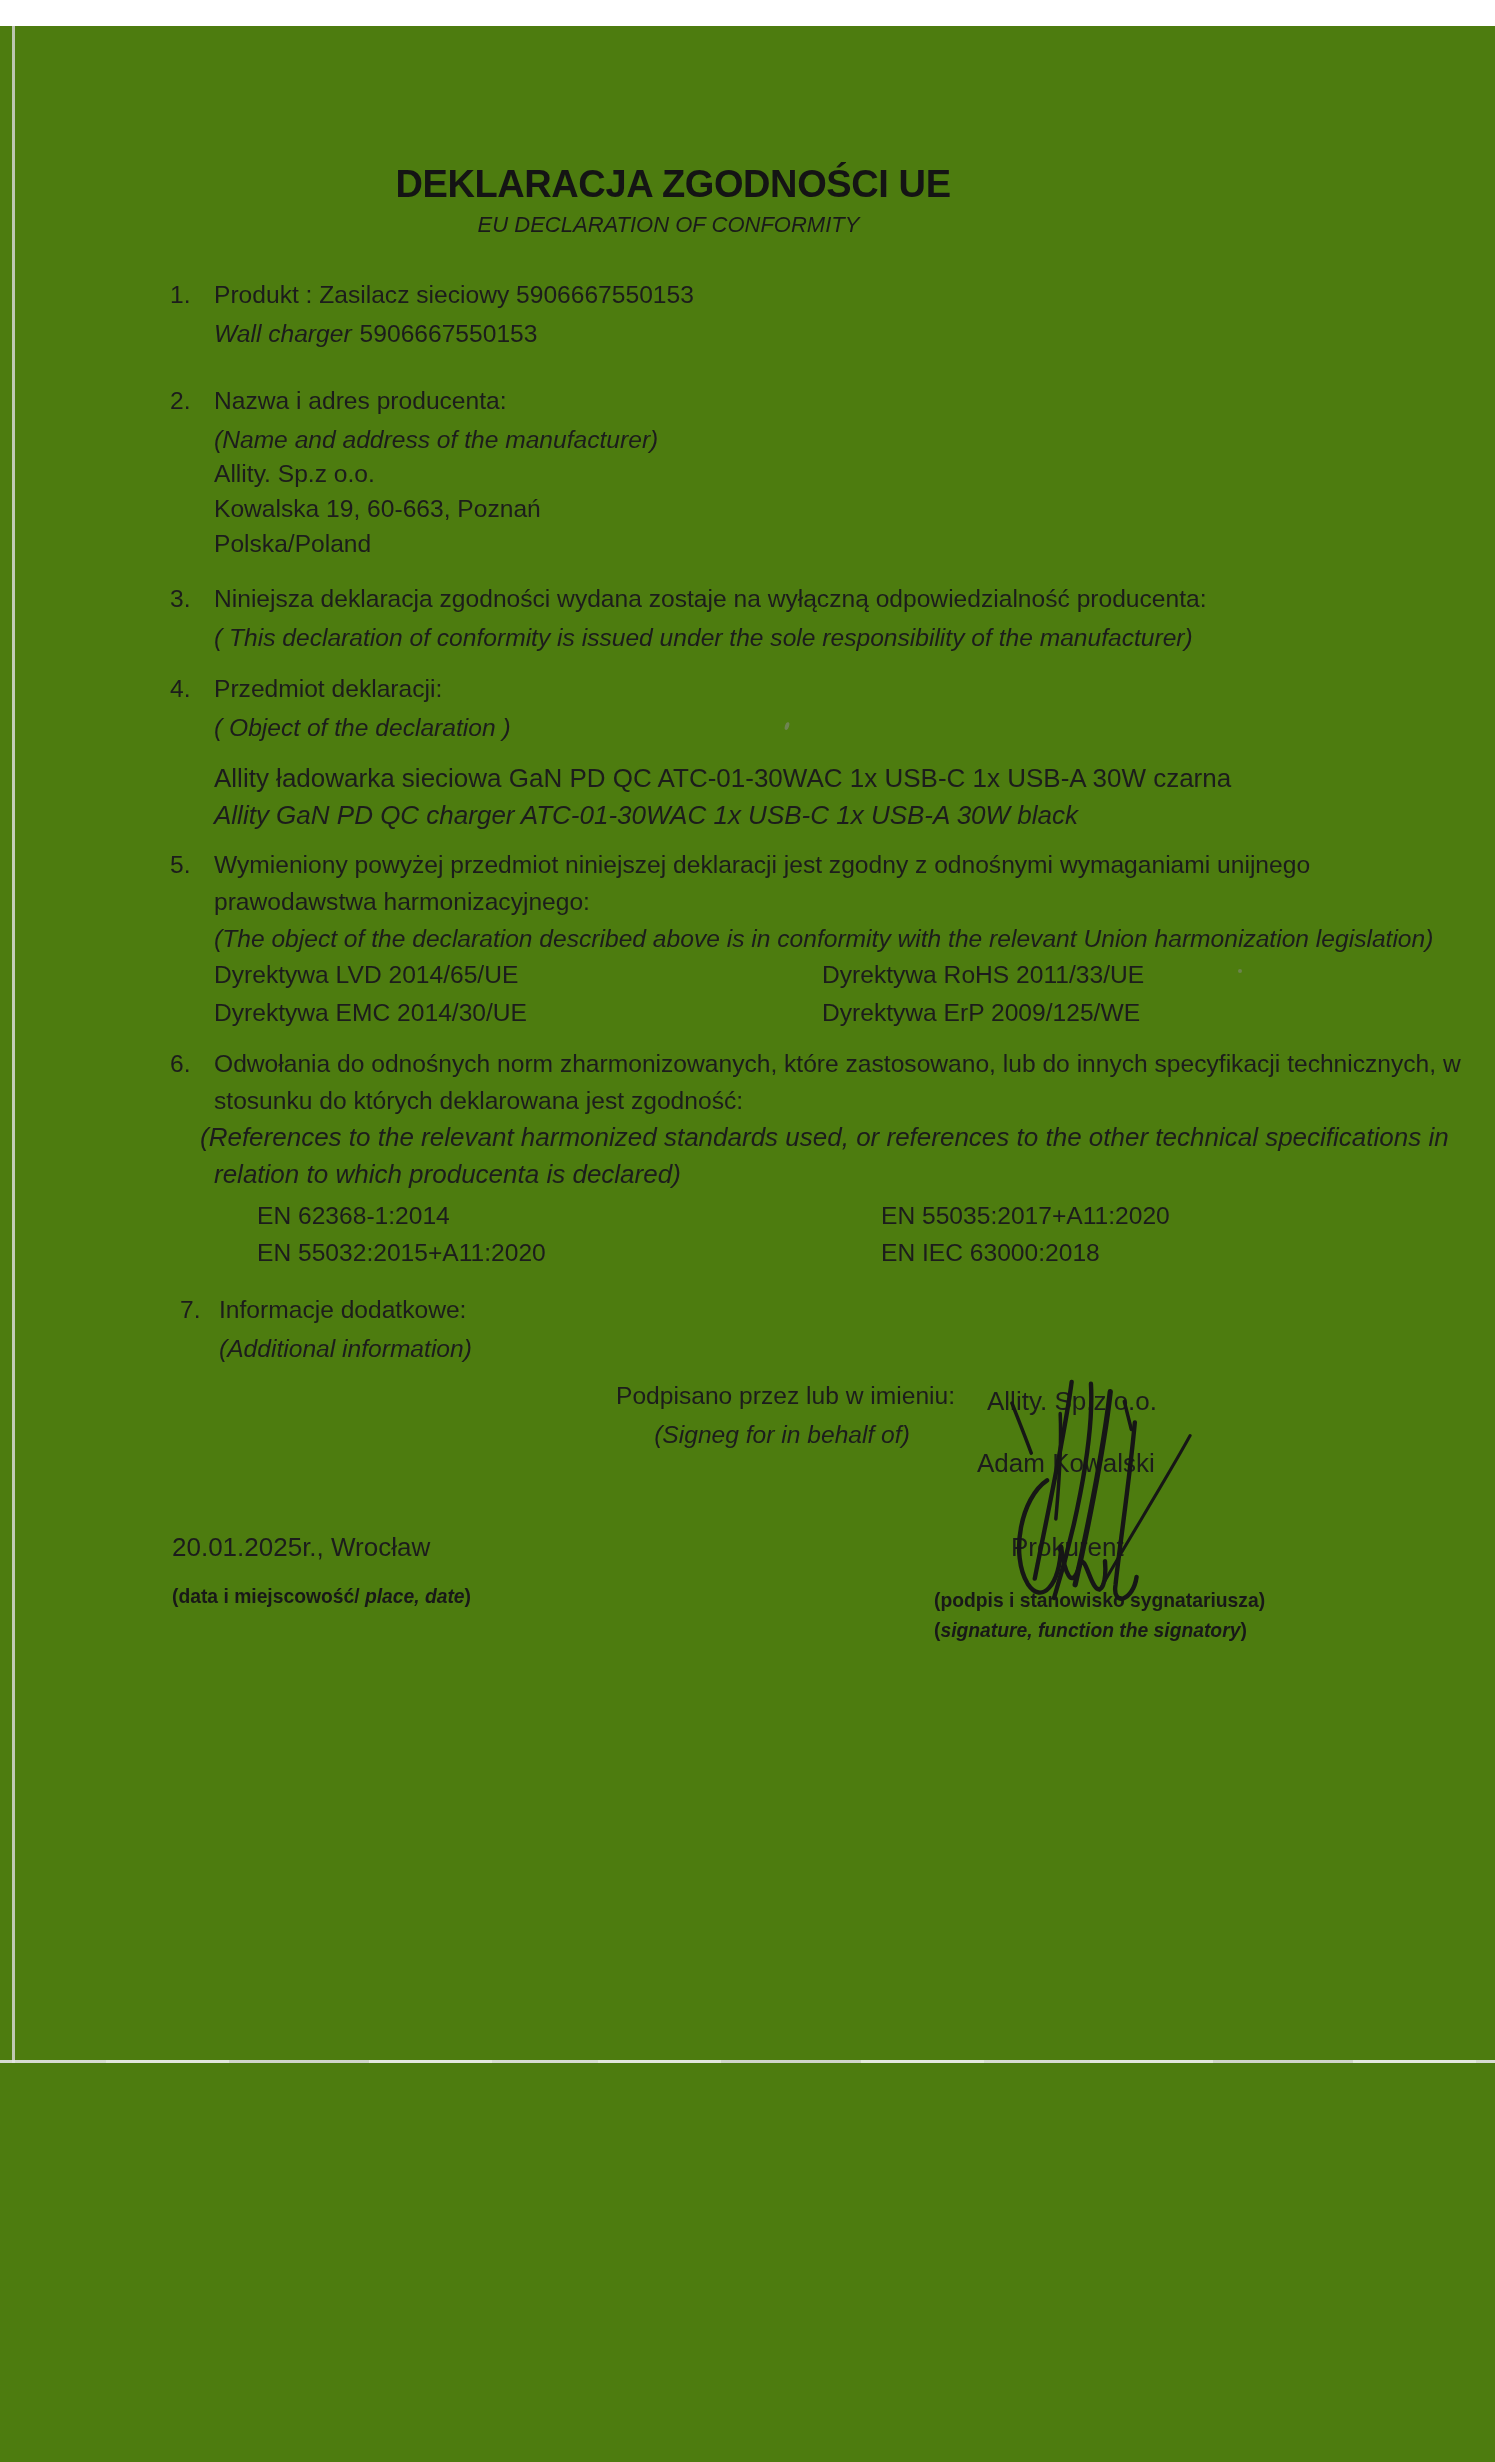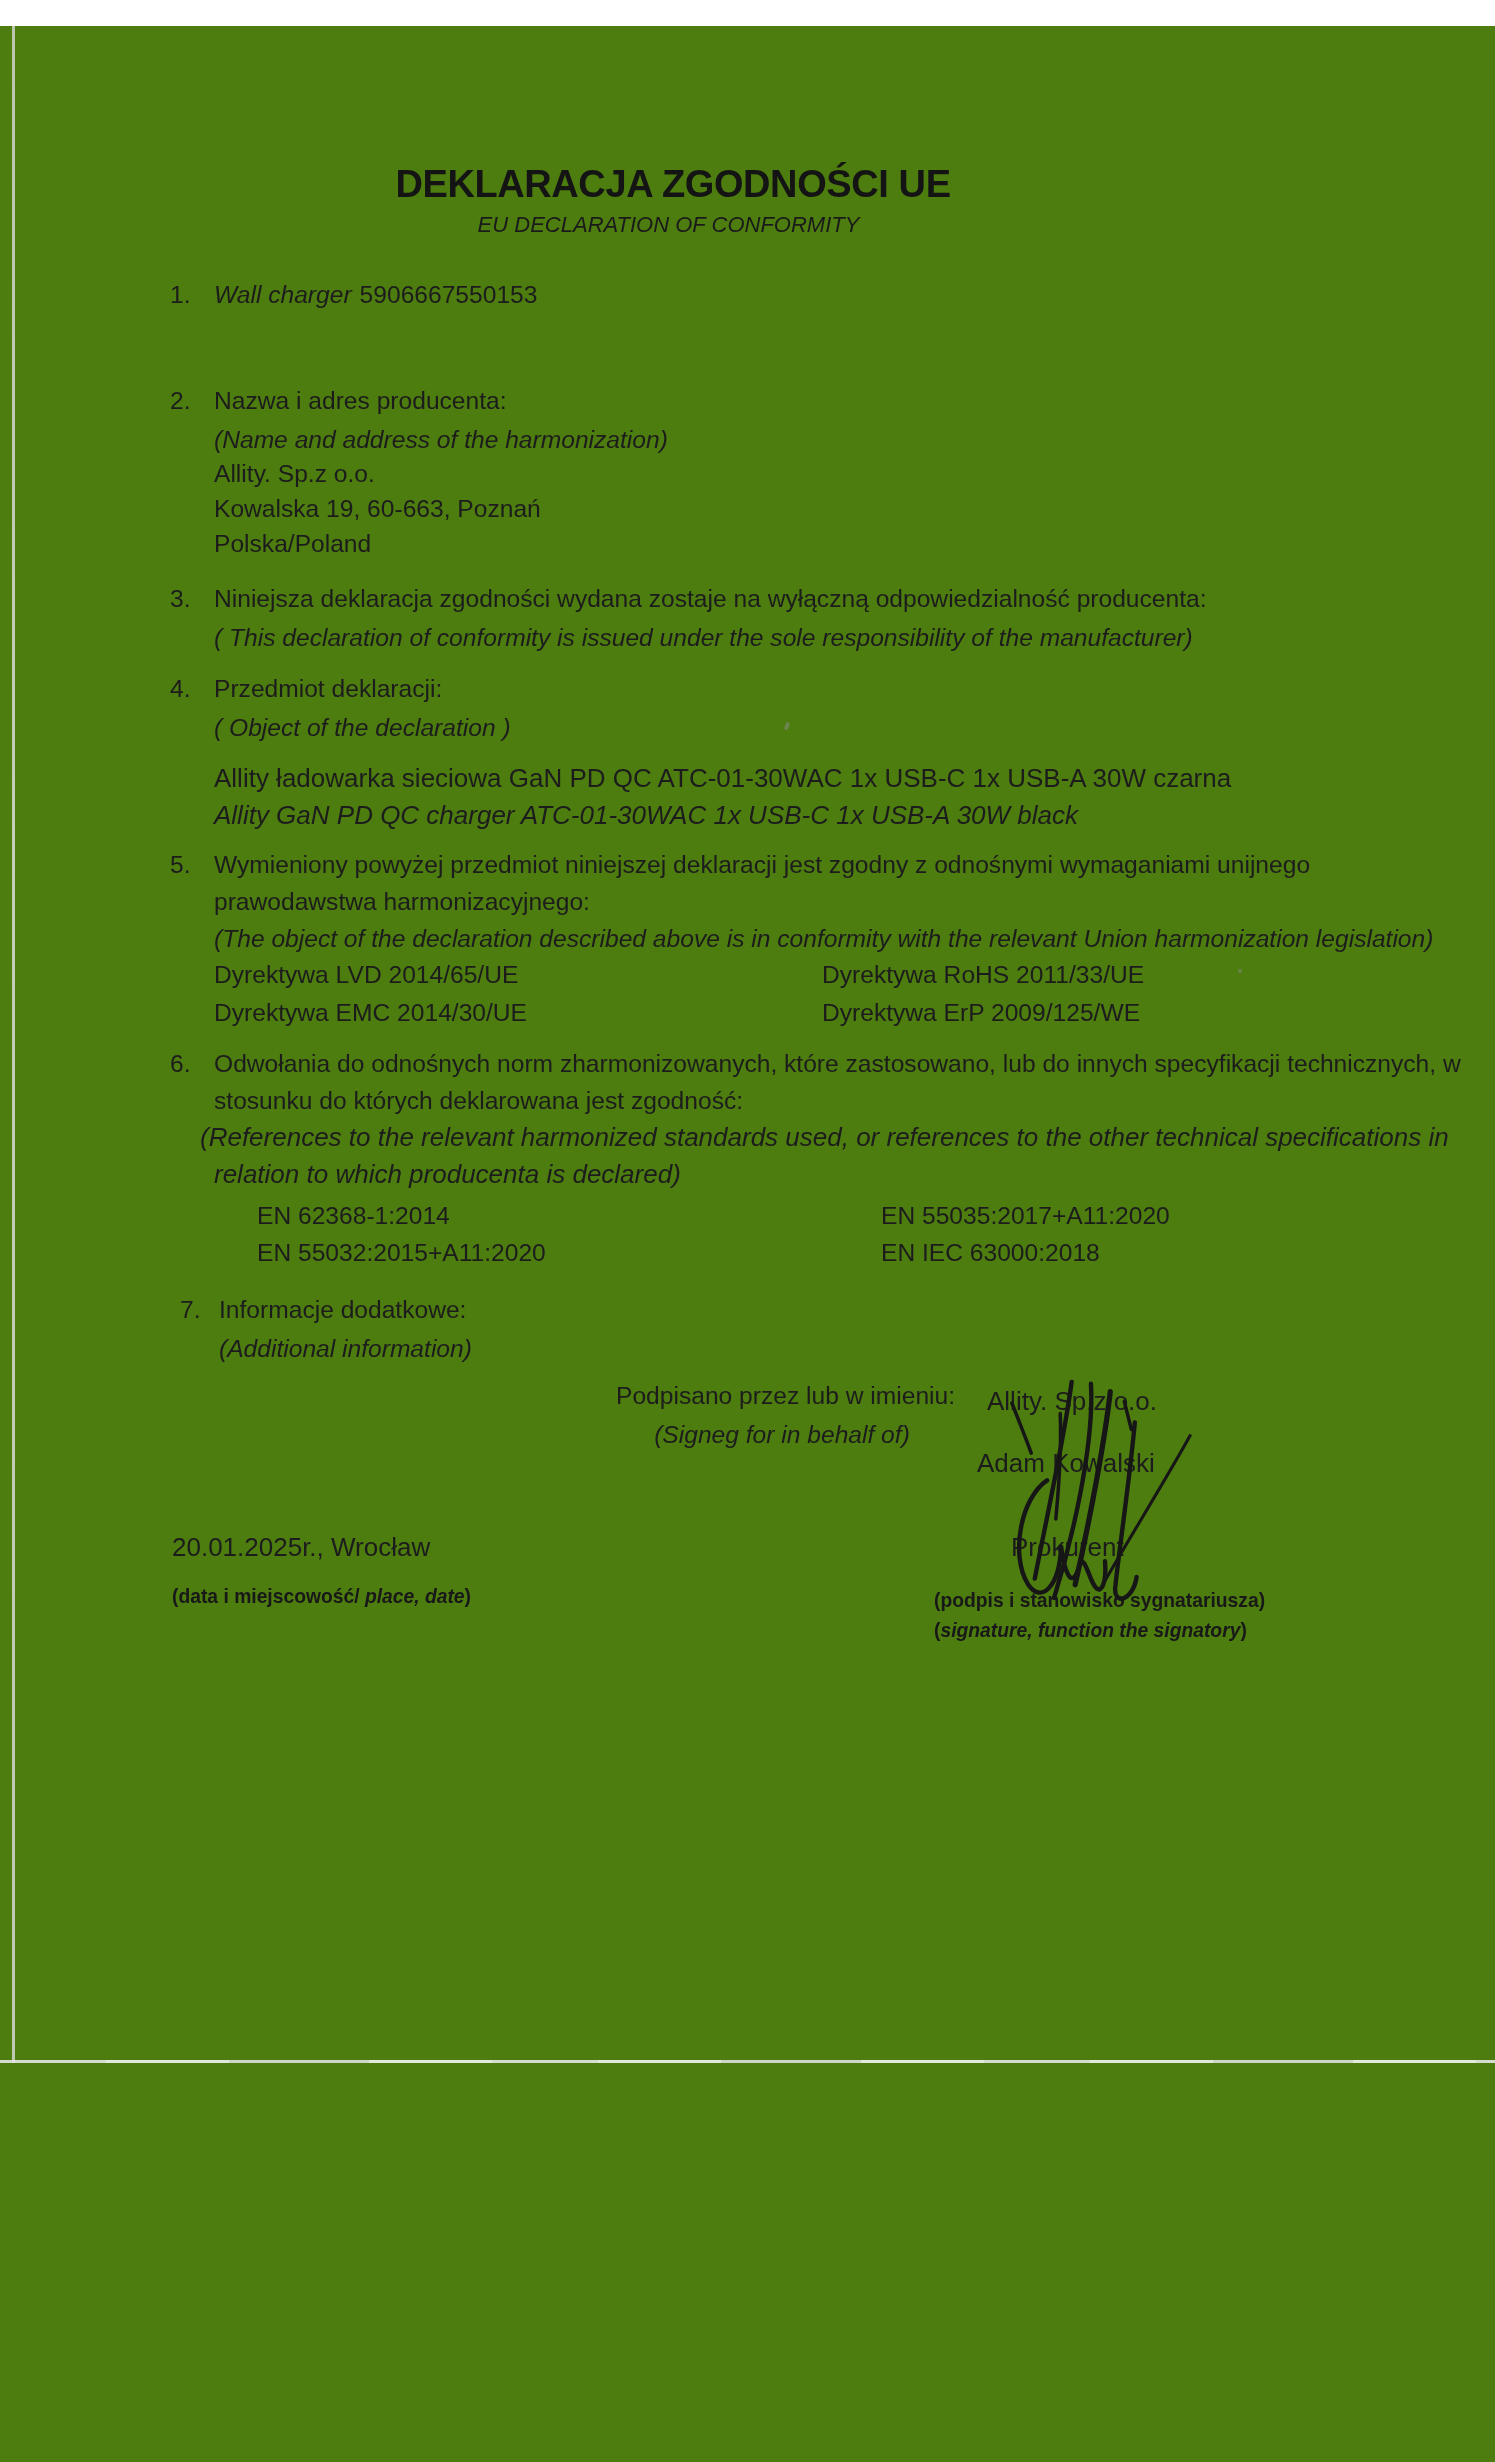--- a/index.html
+++ b/index.html
@@ -61,29 +61,30 @@
   <div class="scan-bottom"></div>
   <div class="speck speck-a"></div>
   <div class="speck speck-b"></div>
 
   <div class="doc-title">DEKLARACJA ZGODNOŚCI UE</div>
   <div class="doc-subtitle">EU DECLARATION OF CONFORMITY</div>
 
   <div class="item" style="top:249px">
     <span class="num">1.</span>
     <div class="txt">
+      <div>Produkt : Zasilacz sieciowy 5906667550153</div>
       <div><span class="it">Wall charger</span><span class="code-gap">5906667550153</span></div>
     </div>
   </div>
 
   <div class="item" style="top:355px">
     <span class="num">2.</span>
     <div class="txt">
       <div>Nazwa i adres producenta:</div>
-      <div class="it">(Name and address of the harmonization)</div>
+      <div class="it">(Name and address of the manufacturer)</div>
     </div>
   </div>
 
   <div class="addr" style="top:430px">
     <div>Allity. Sp.z o.o.</div>
     <div>Kowalska 19, 60-663, Poznań</div>
     <div>Polska/Poland</div>
   </div>
 
   <div class="item" style="top:553px">

